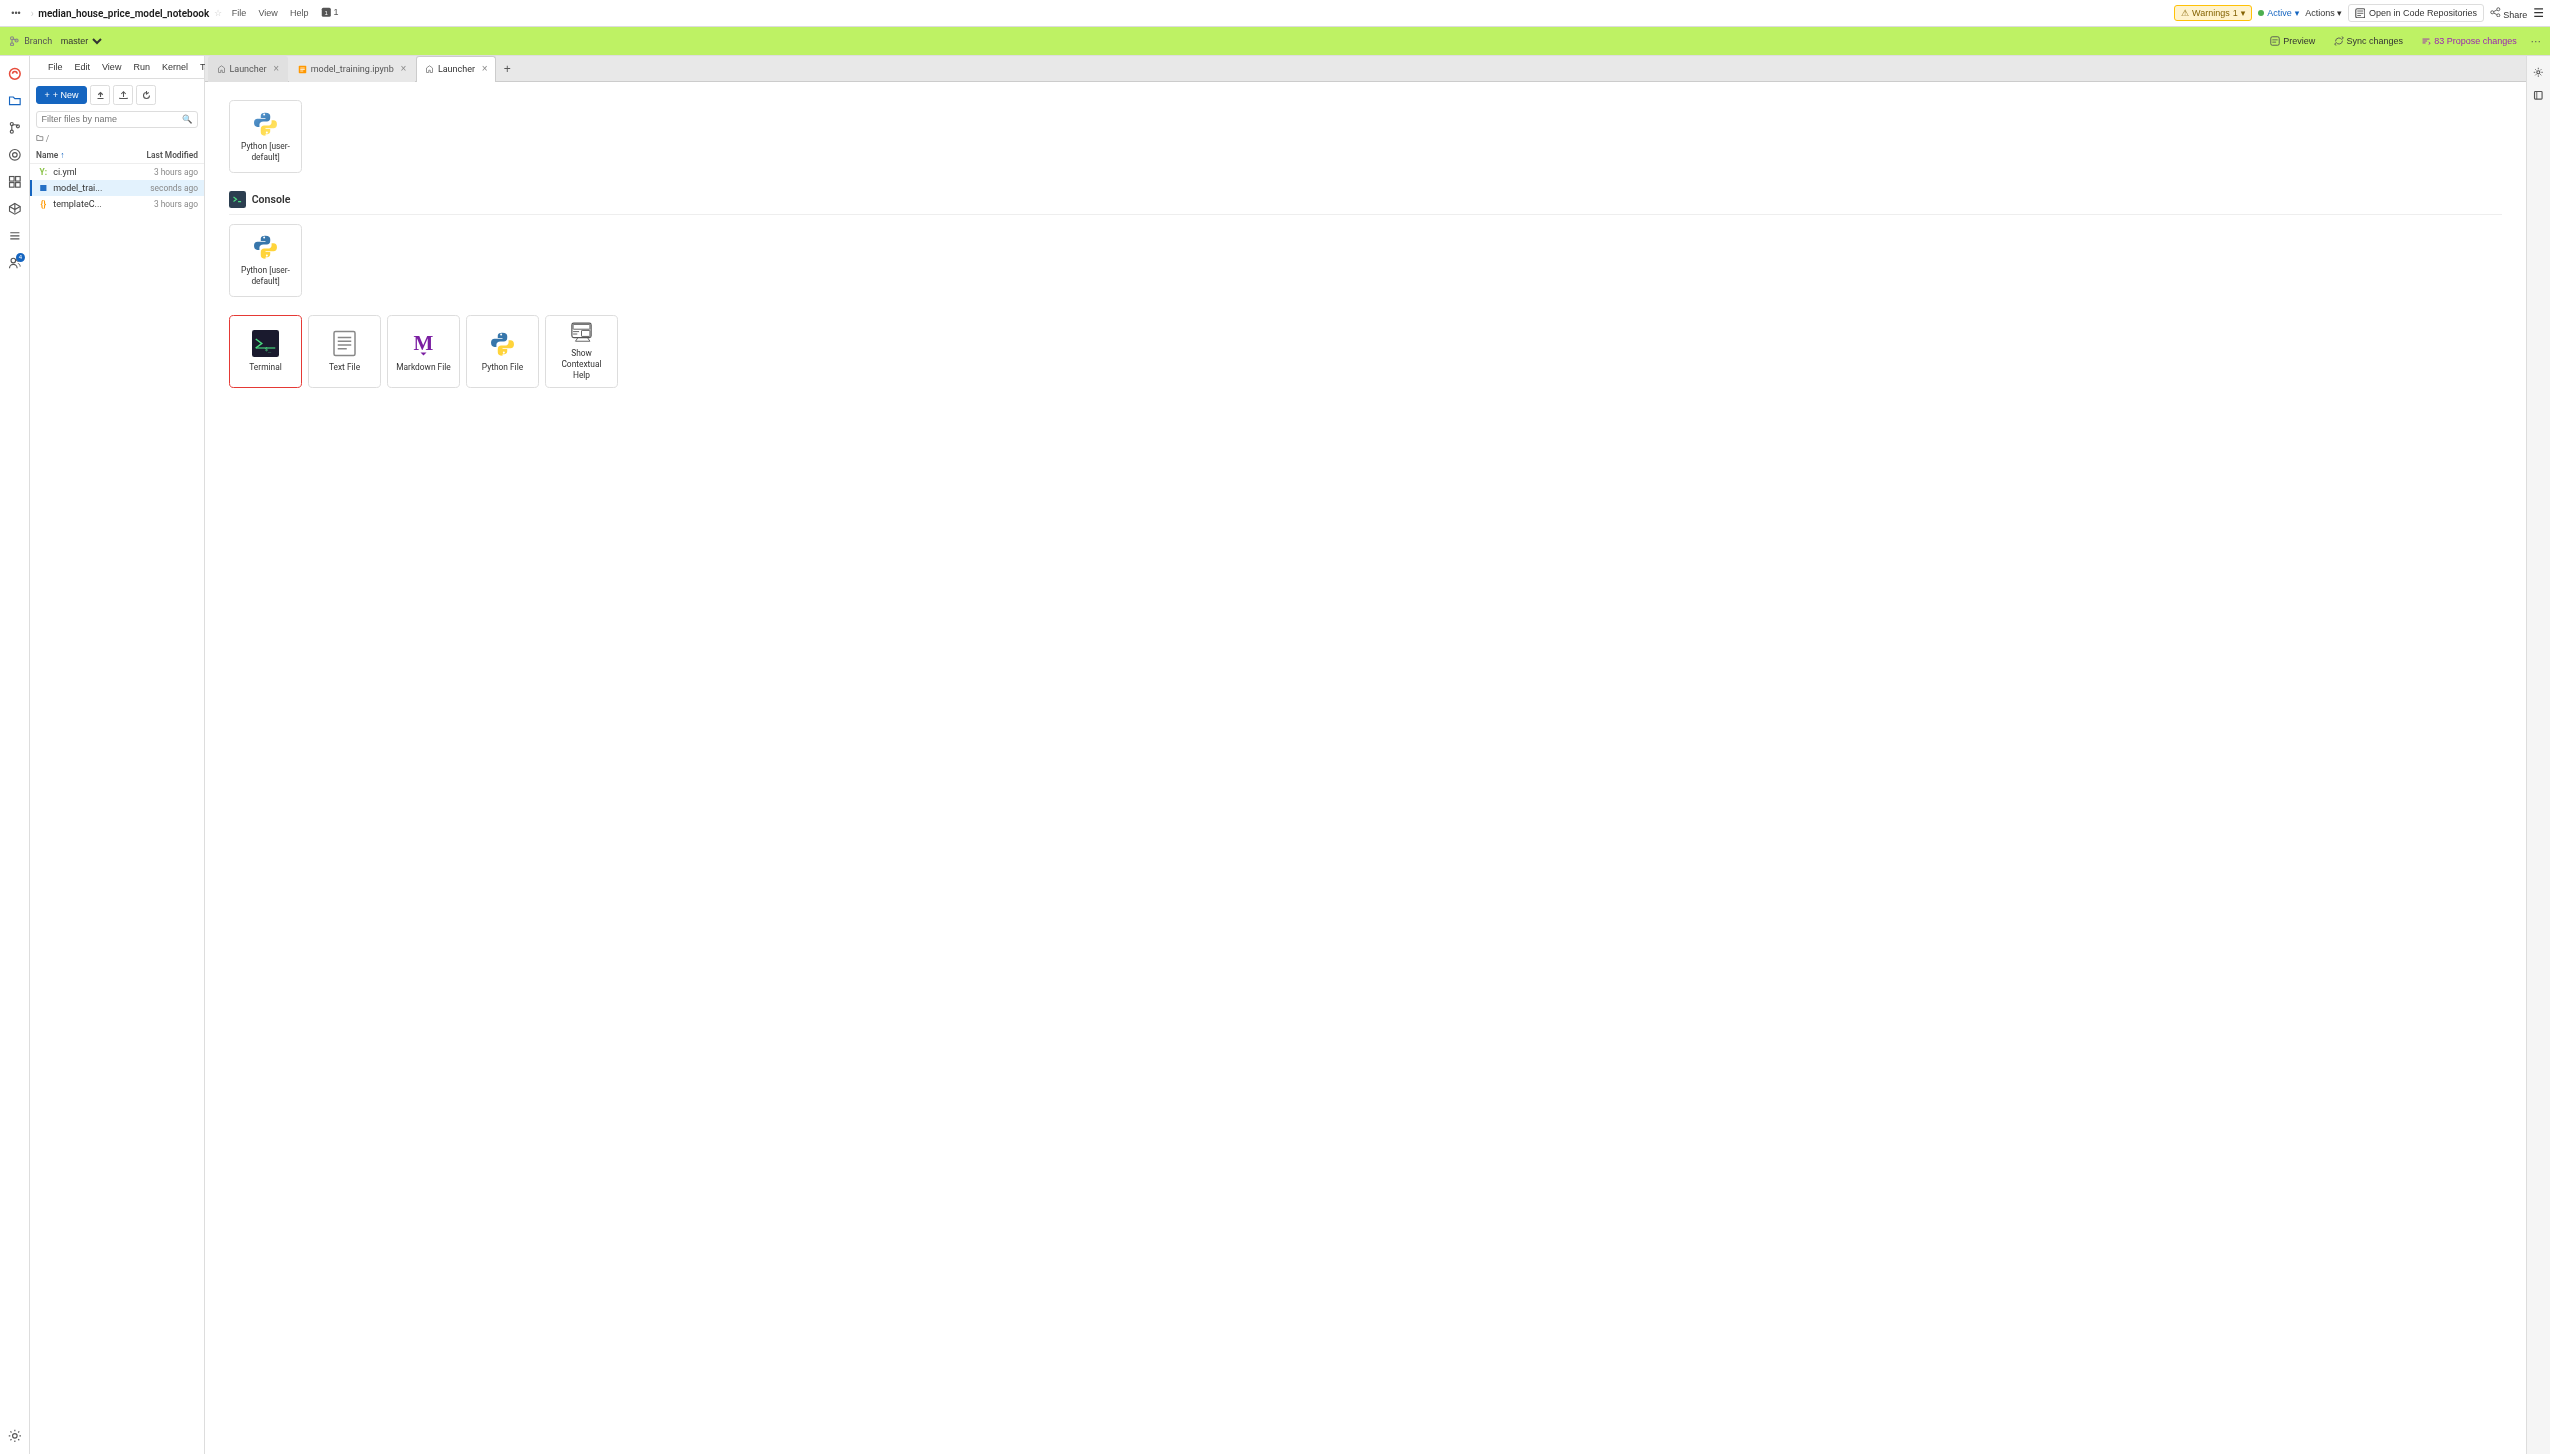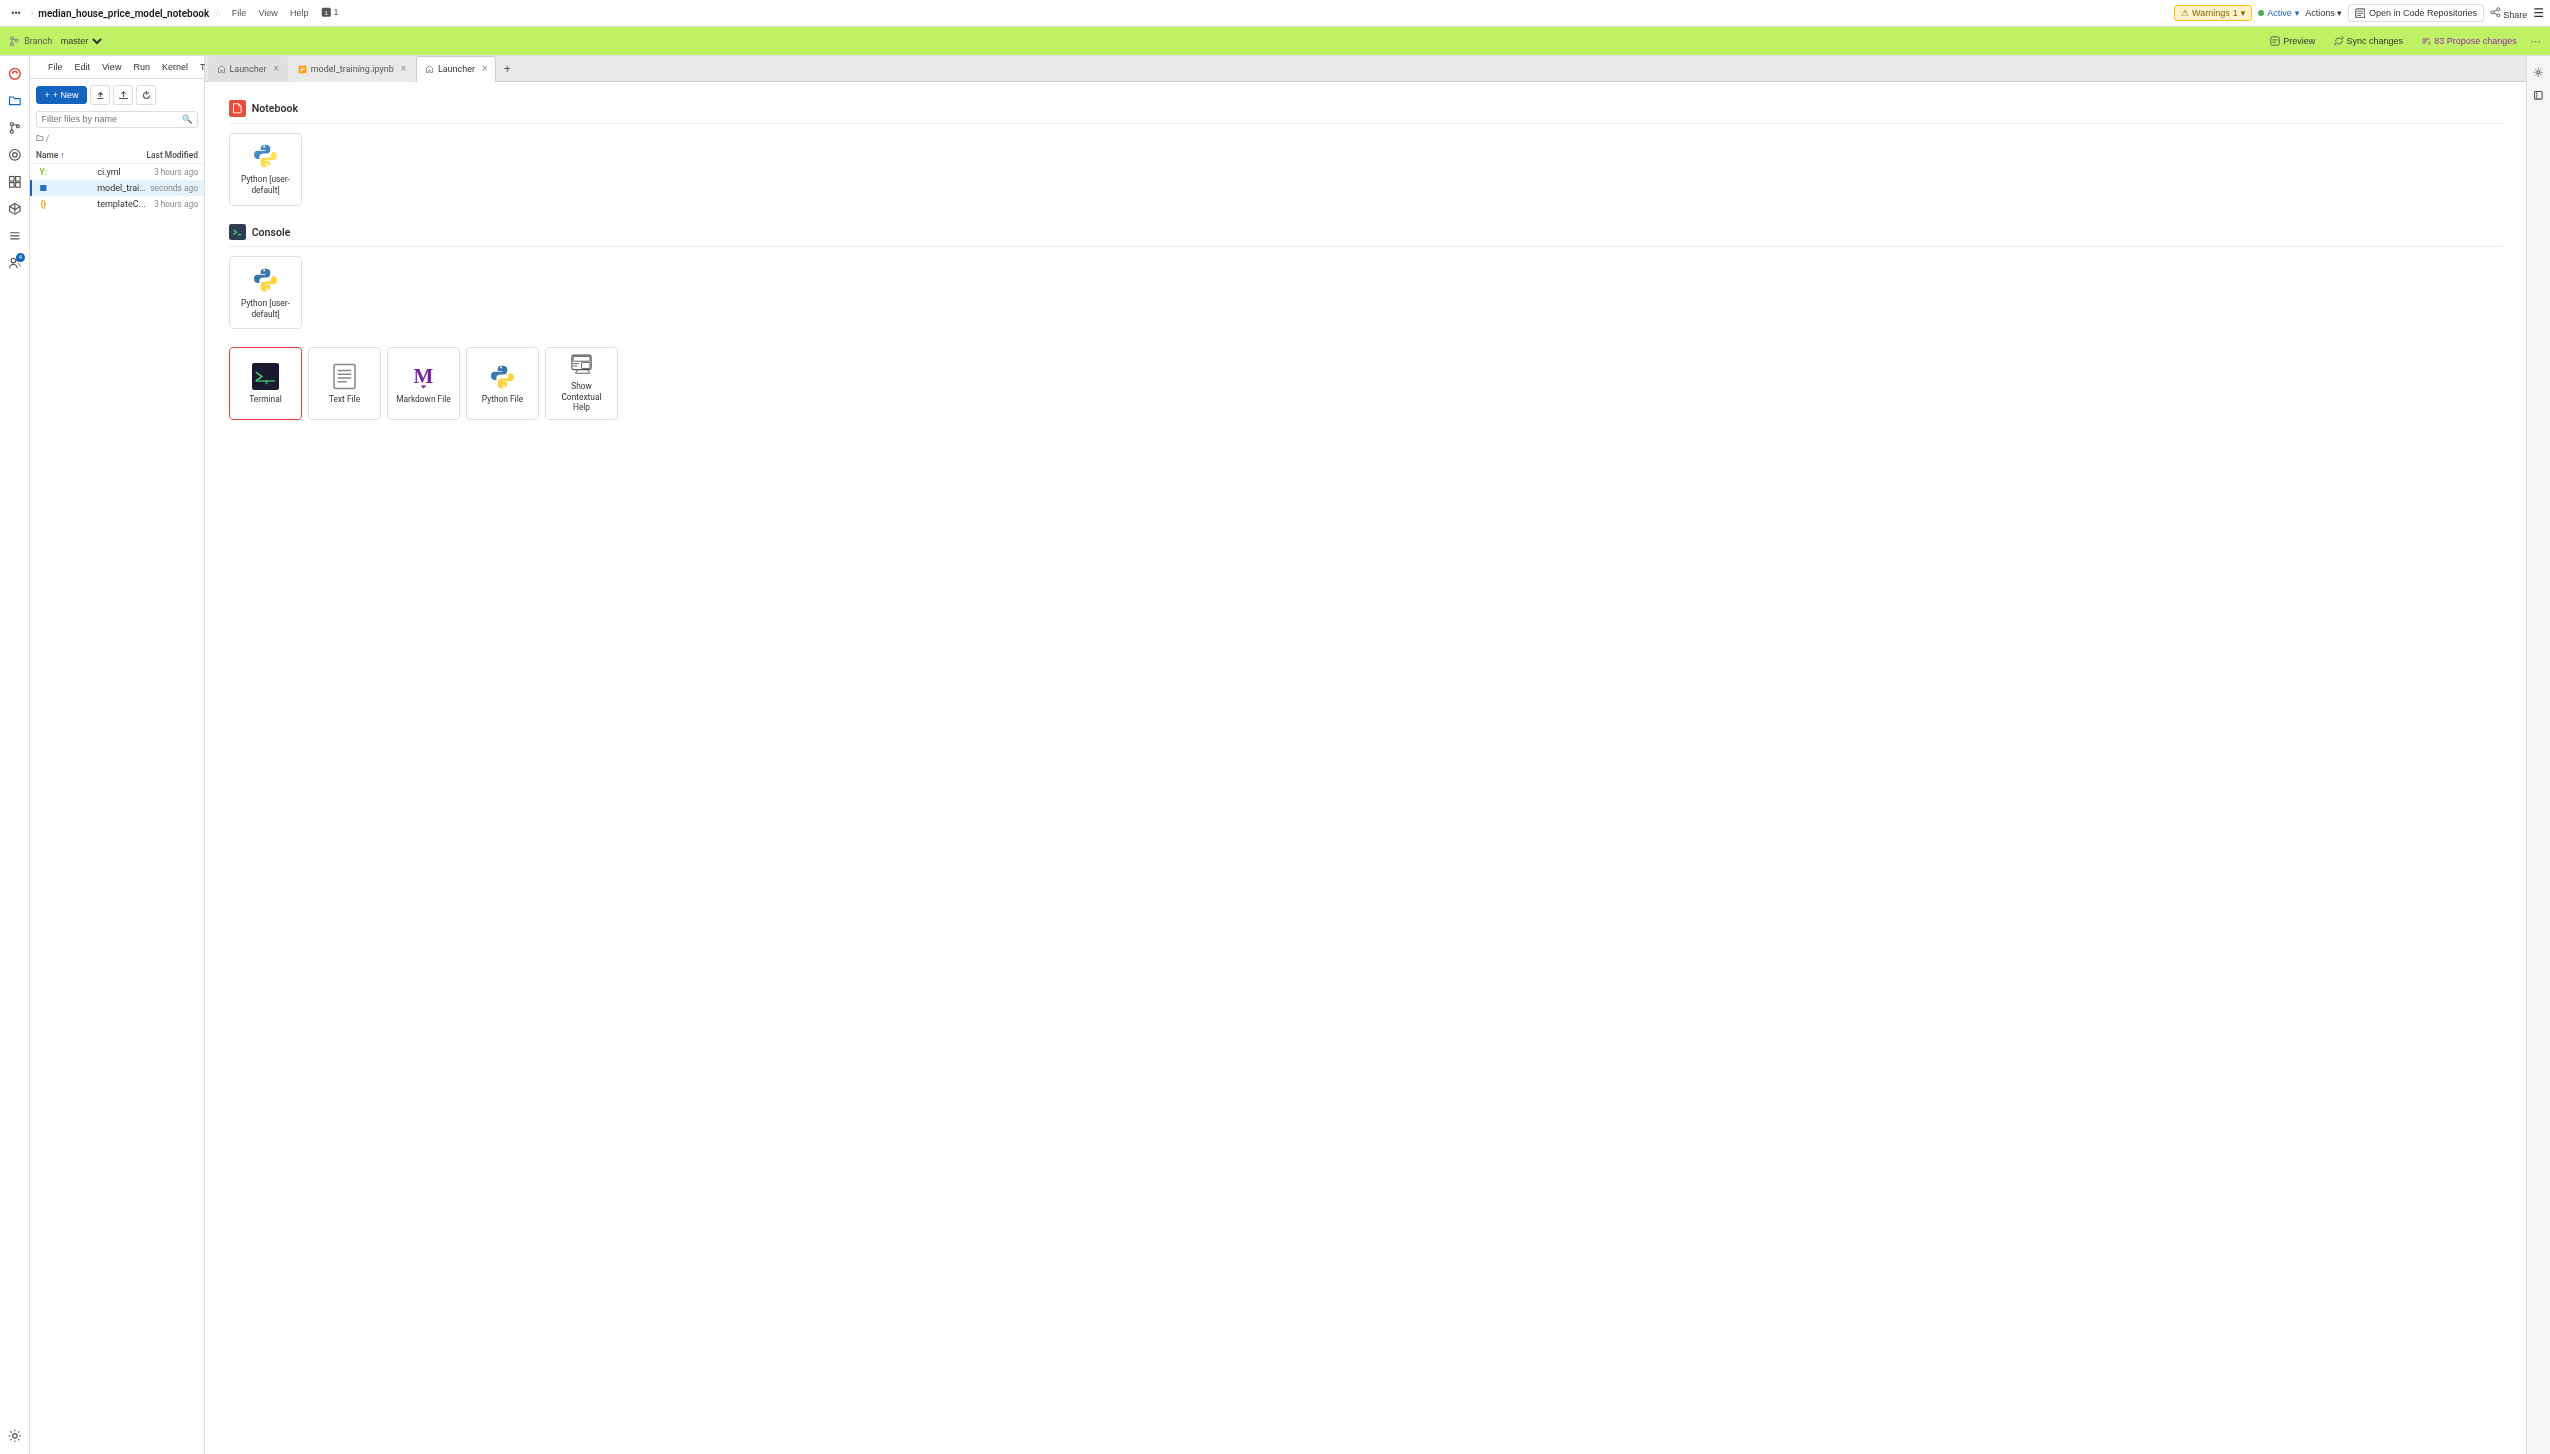--- a/index.html
+++ b/index.html
@@ -93,21 +93,21 @@
     .file-list { flex: 1; overflow-y: auto; }
     .file-item {
       display: flex; align-items: center; padding: 3px 6px; cursor: pointer; gap: 4.6px;
       font-size: 9px; color: #333; border-left: 2.3px solid transparent;
     }
     .file-item.active { background: #e3f2fd; border-left-color: #1565c0; }
     .file-icon { width: 10.6px; text-align: center; font-size: 8.4px; font-weight: 700; }
     .file-icon.yaml { color: #8bc34a; }
     .file-icon.notebook { color: #1565c0; }
     .file-icon.json { color: #ff9800; }
-    .file-name { flex: 1; overflow: hidden; text-overflow: ellipsis; white-space: nowrap; margin-left: 44px; }
+    .file-name { flex: 1; overflow: hidden; text-overflow: ellipsis; white-space: nowrap; }
     .file-date { font-size: 8.4px; color: #888; white-space: nowrap; }
 
     
     .jupyter-menubar {
       display: flex; align-items: center; background: #fff; border-bottom: 0.8px solid #ddd;
       padding: 0 6px; height: 23px;
     }
     .jupyter-menu-item {
       background: none; border: none; cursor: pointer; font-size: 9px; color: #333;
       padding: 3px 6px; border-radius: 2.3px;
@@ -436,29 +436,20 @@
           </svg>
         <span>Launcher</span>
         <button class="tab-close">×</button>
       </div>
       <button class="tab-add">+</button>
     </div>
 
     <div class="launcher-content">
 
       <div class="launcher-section">
-        <div class="launcher-section-title">
-          <div class="section-icon-notebook">
-            <svg width="10.6" height="10.6" viewBox="0 0 14 14">
-                <path d="M2 1h7l3 3v9H2z" fill="none" stroke="white" stroke-width="1.2"></path>
-                <path d="M9 1v3h3" fill="none" stroke="white" stroke-width="1.2"></path>
-              </svg>
-          </div>
-          <span>Notebook</span>
-        </div>
         <div class="launcher-cards">
           <div class="launcher-card">
             <svg class="python-snake-svg" viewBox="0 0 40 40">
               <defs>
                 <linearGradient id="pg1" x1="0%" y1="0%" x2="100%" y2="100%">
                   <stop offset="0%" style="stop-color:#5b9bd5"></stop>
                   <stop offset="100%" style="stop-color:#3776ab"></stop>
                 </linearGradient>
                 <linearGradient id="pg2" x1="0%" y1="0%" x2="100%" y2="100%">
                   <stop offset="0%" style="stop-color:#ffd43b"></stop>

